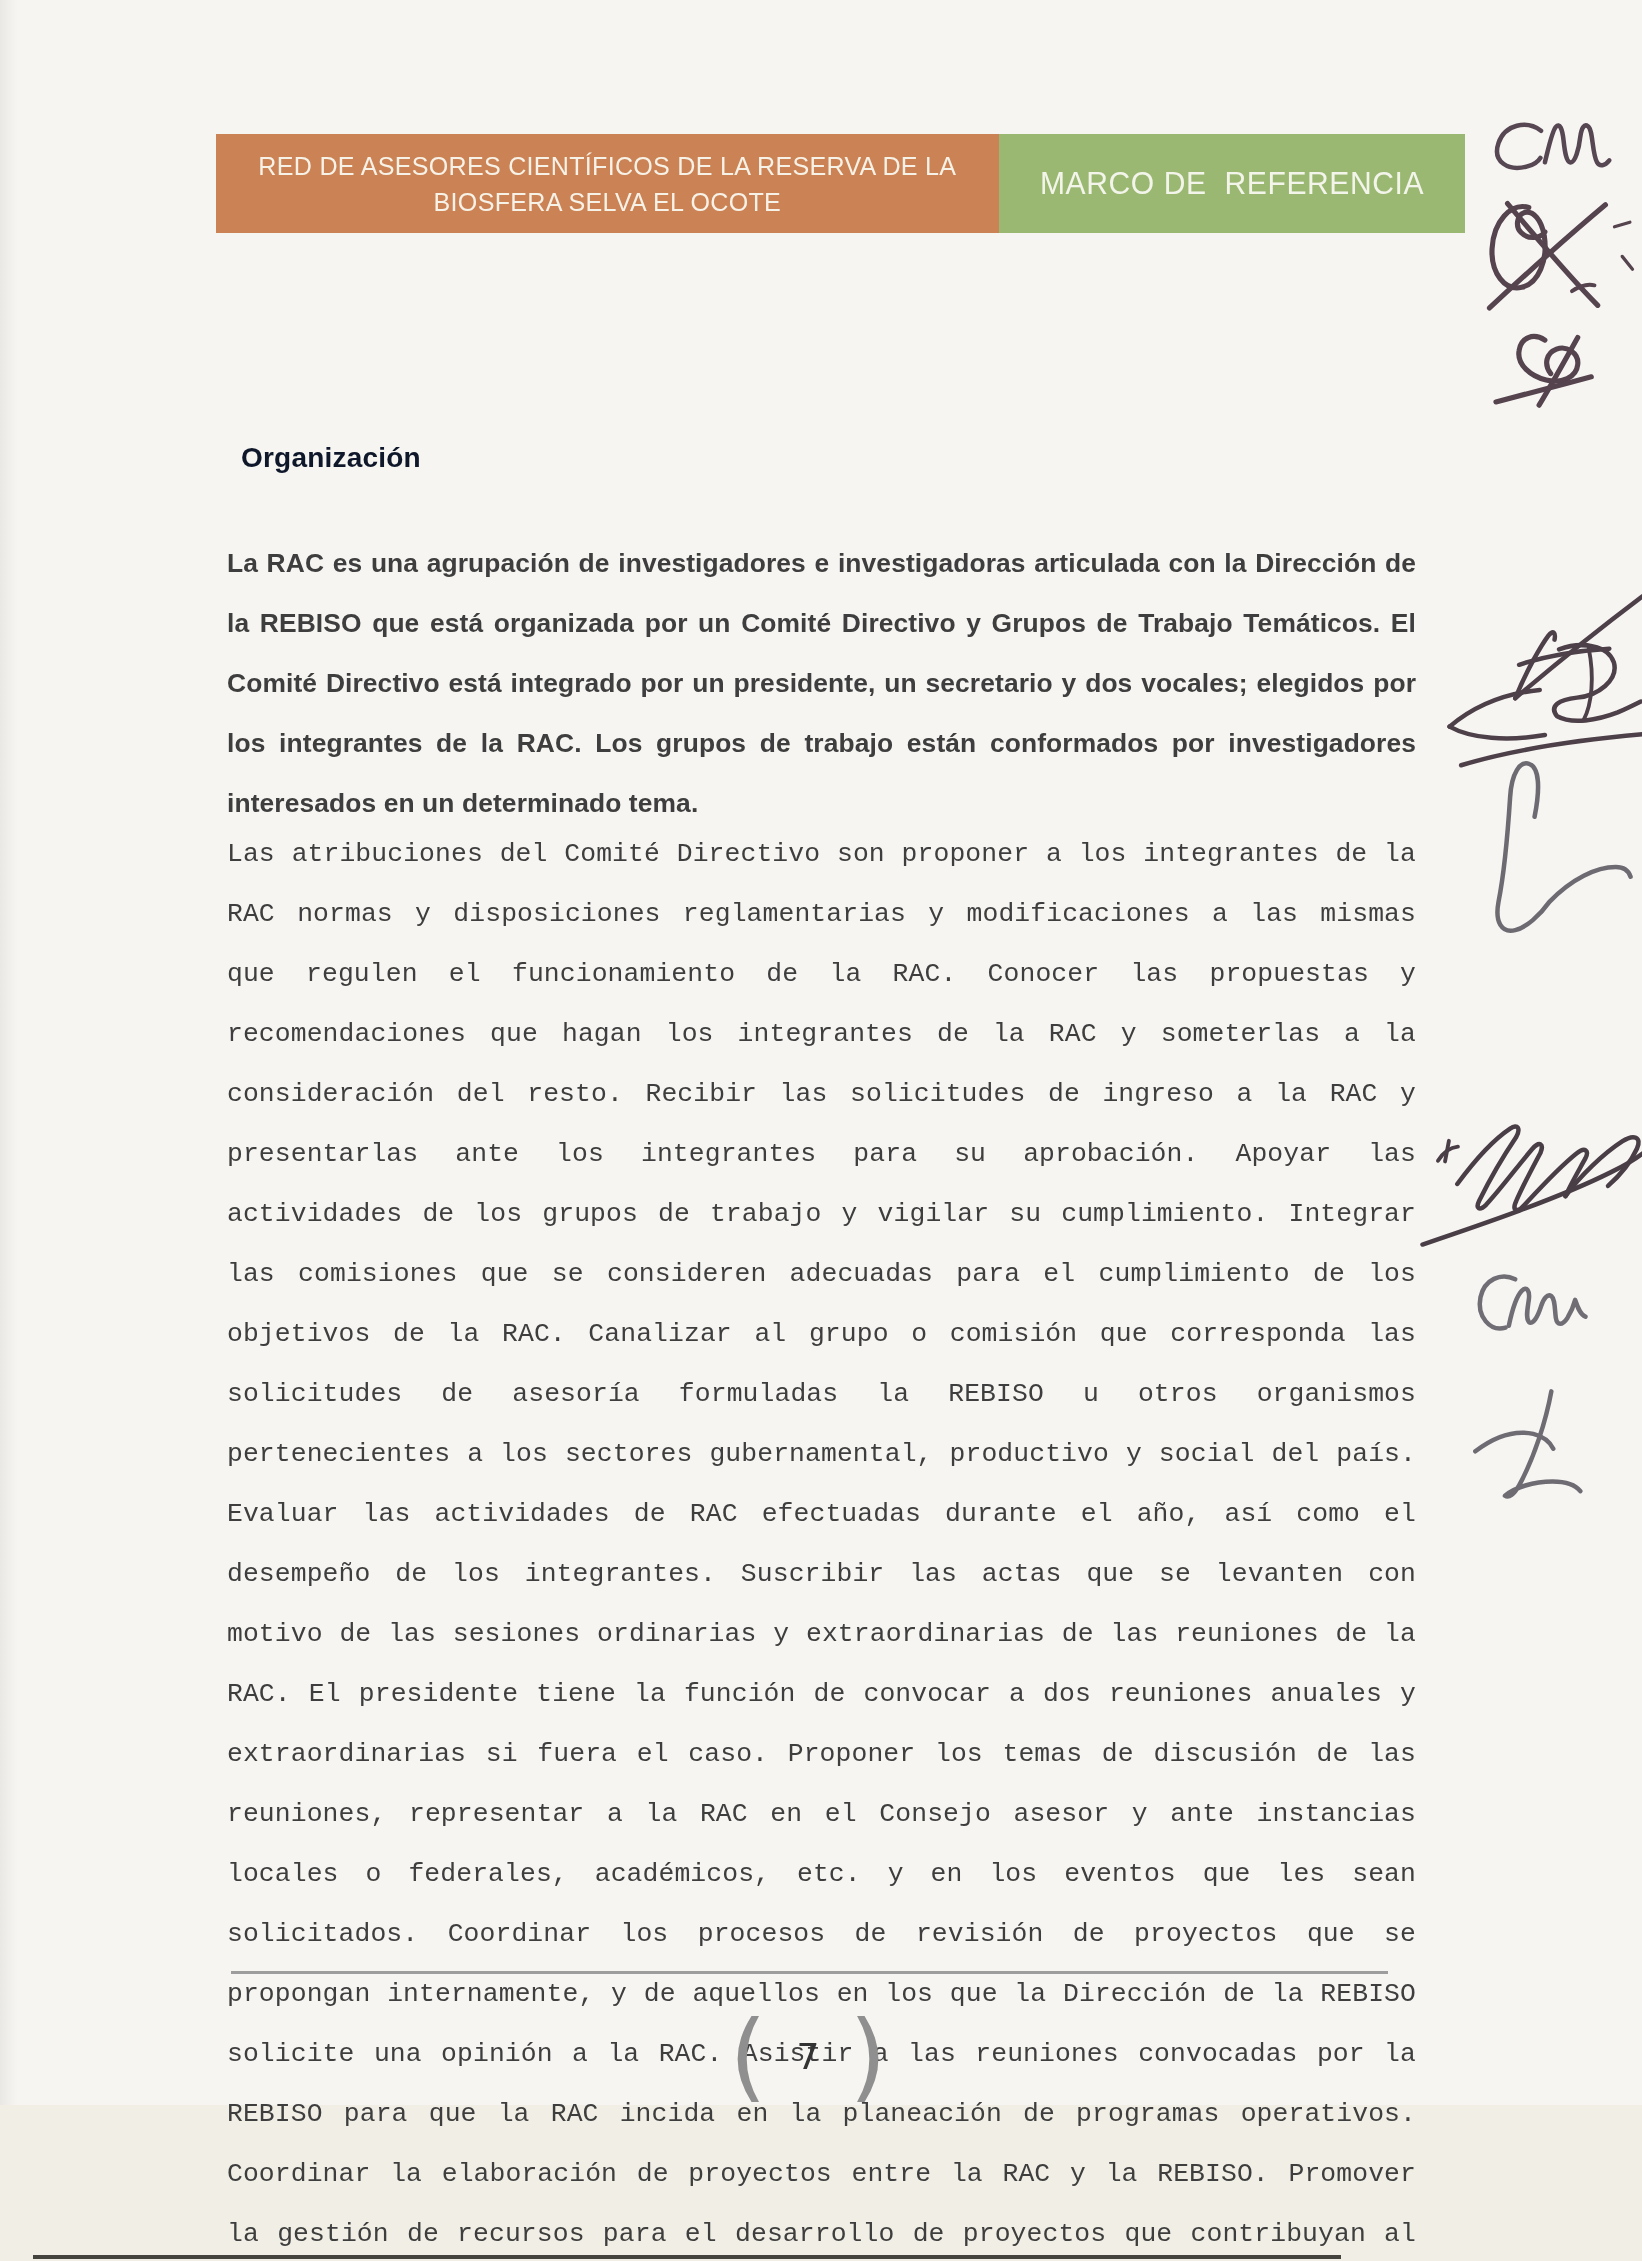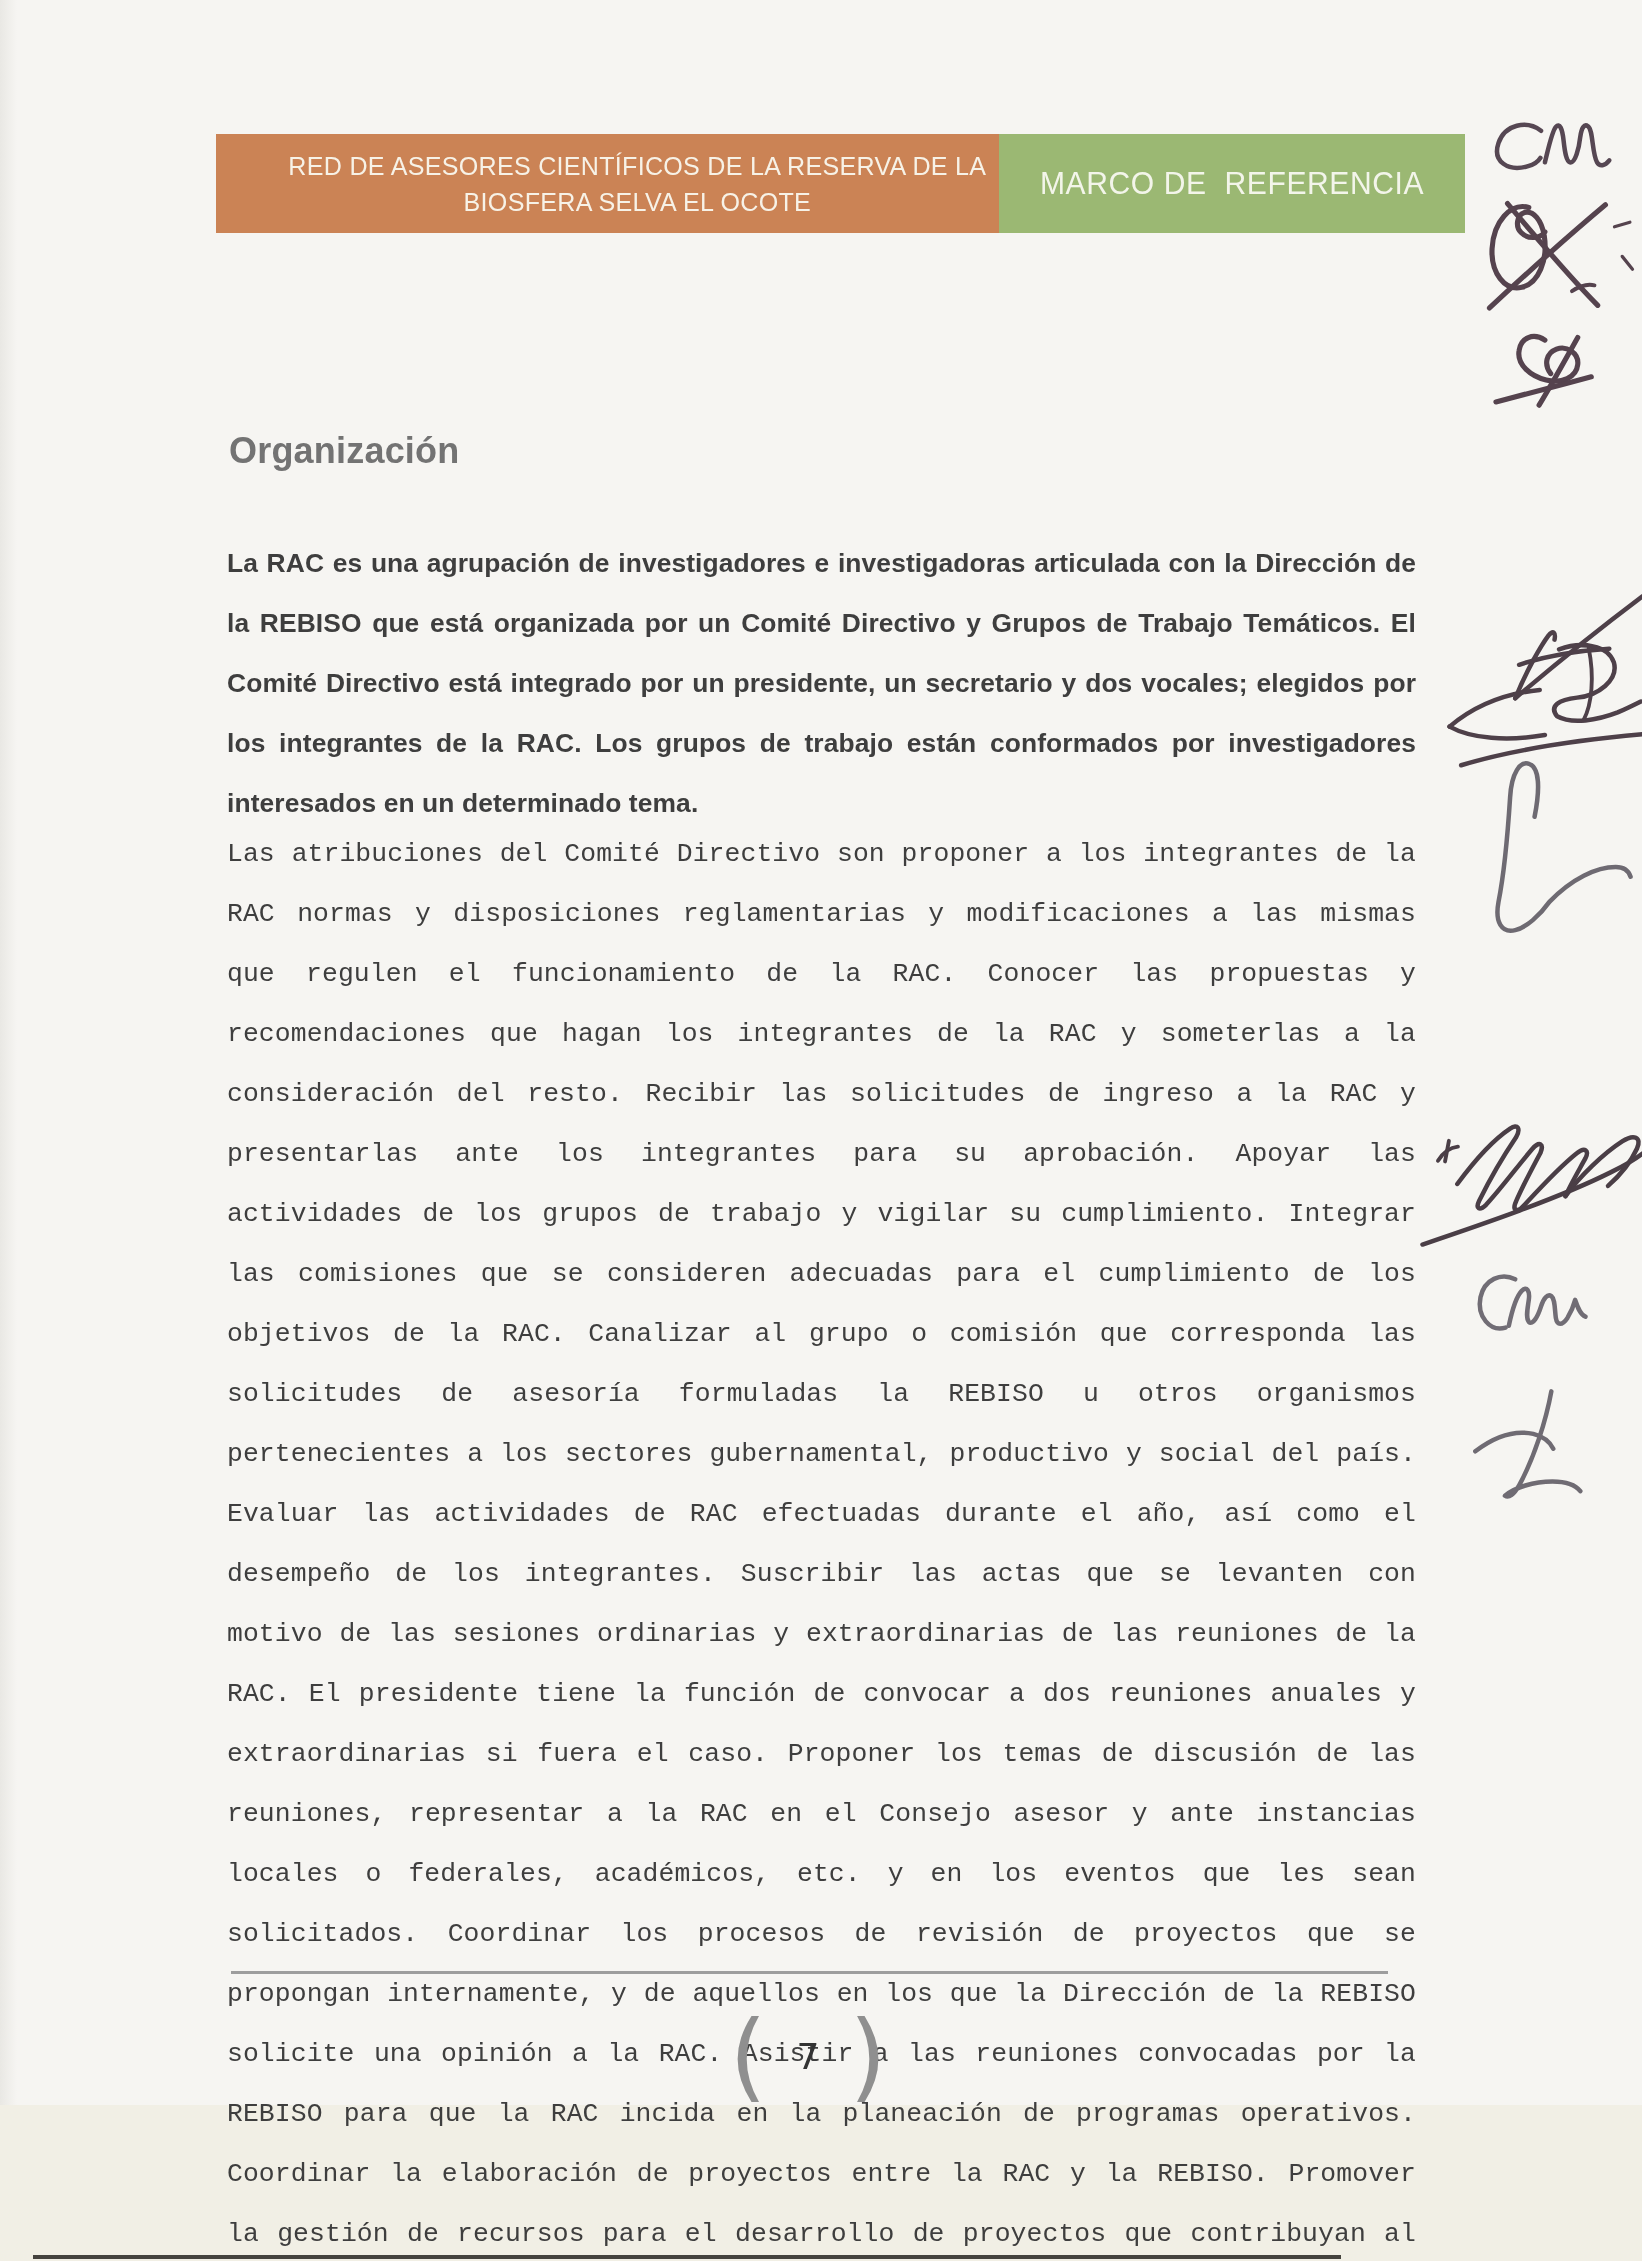--- a/index.html
+++ b/index.html
@@ -12,33 +12,33 @@
   .left-scan-edge{position:absolute;left:0;top:0;width:17px;height:2261px;
     background:linear-gradient(to right,#e9e8e4,#f6f5f2);}
   .scan-bottom-strip{position:absolute;left:0;top:2105px;width:1643px;height:156px;
     background:#f1efe5;}
   .scan-bottom-line{position:absolute;left:33px;top:2255px;width:1308px;height:3.9px;
     background:#45433e;}
   
   .banner{position:absolute;top:134px;height:99px;display:flex;align-items:center;
     justify-content:center;text-align:center;}
   .banner-left{left:216px;width:783px;background:#cb8355;color:#f7f2e7;
-    font-size:26.4px;line-height:36px;letter-spacing:0.3px;padding-left:30px;}
+    font-size:26.4px;line-height:36px;letter-spacing:0.3px;}
   .banner-left .condense{transform:scaleX(.95);}
   .banner-right{left:999px;width:466px;background:#9bb873;color:#f3f5ea;
     font-size:31px;letter-spacing:0.6px;}
   .banner-right .condense{transform:scaleX(.97);white-space:pre;}
   
   .para{position:absolute;left:227px;width:1189px;font-size:26.4px;line-height:60px;
     color:#3e3e3e;text-align:justify;letter-spacing:0.1px;margin:0;}
   .p1{top:267px;}
   .p2{top:533px;font-weight:bold;}
   .p3{top:824px;font-family:Liberation Mono, monospace;}
-  .section-heading{position:absolute;left:229px;top:430px;font-size:36px;
-    font-weight:bold;color:#737373;letter-spacing:0.2px;margin:0;}
+  .section-heading{position:absolute;left:229px;top:430px;font-size:28px;
+    font-weight:bold;color:#0f172a;letter-spacing:0.2px;margin:12px;}
   
   .footer-rule{position:absolute;left:231px;top:1971px;width:1157px;height:3.2px;
     background:#9d9d9d;}
   .page-number-group{position:absolute;left:705px;top:2000px;width:206px;height:110px;
     display:flex;align-items:center;justify-content:center;gap:30px;}
   .bracket{font-size:95px;font-weight:400;color:#8f8f8f;line-height:1;
     font-family:"DejaVu Sans",sans-serif;transform:scaleY(1.02);}
   .page-num{font-size:36px;color:#333;font-family:"DejaVu Sans",sans-serif;
     padding-top:3.9px;}
   

